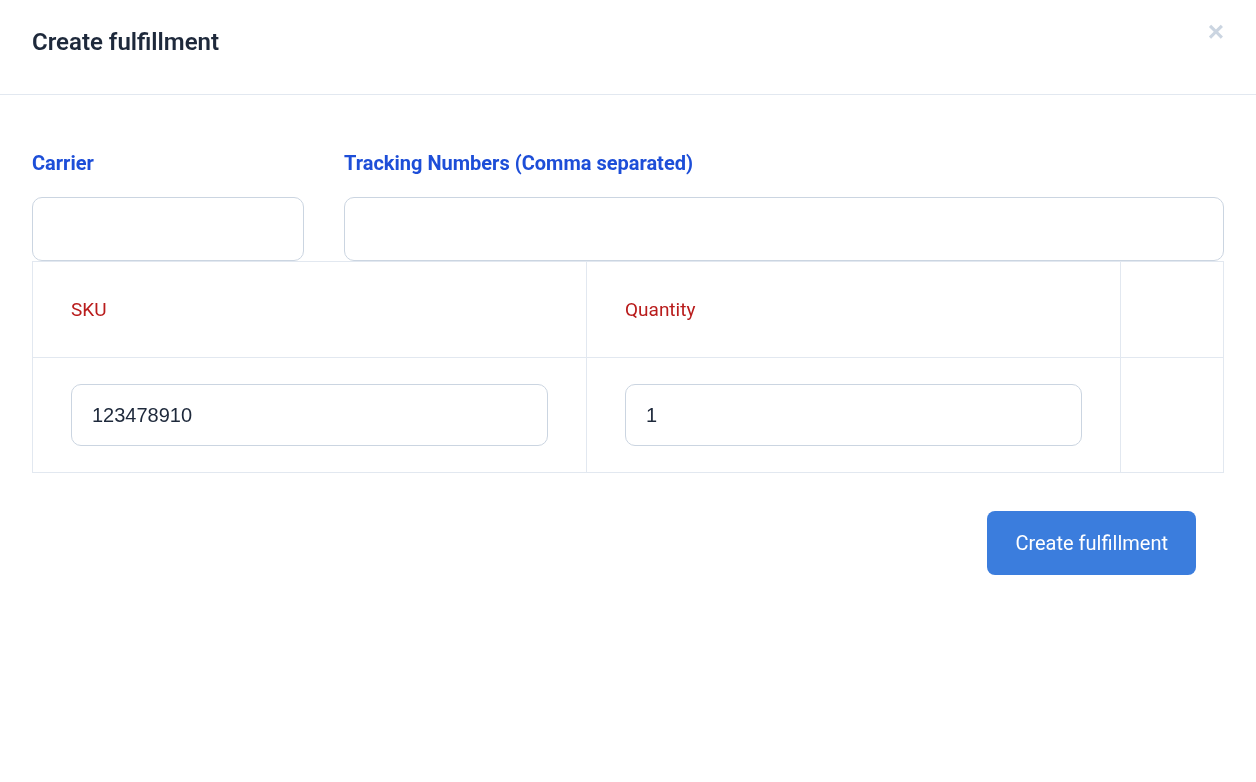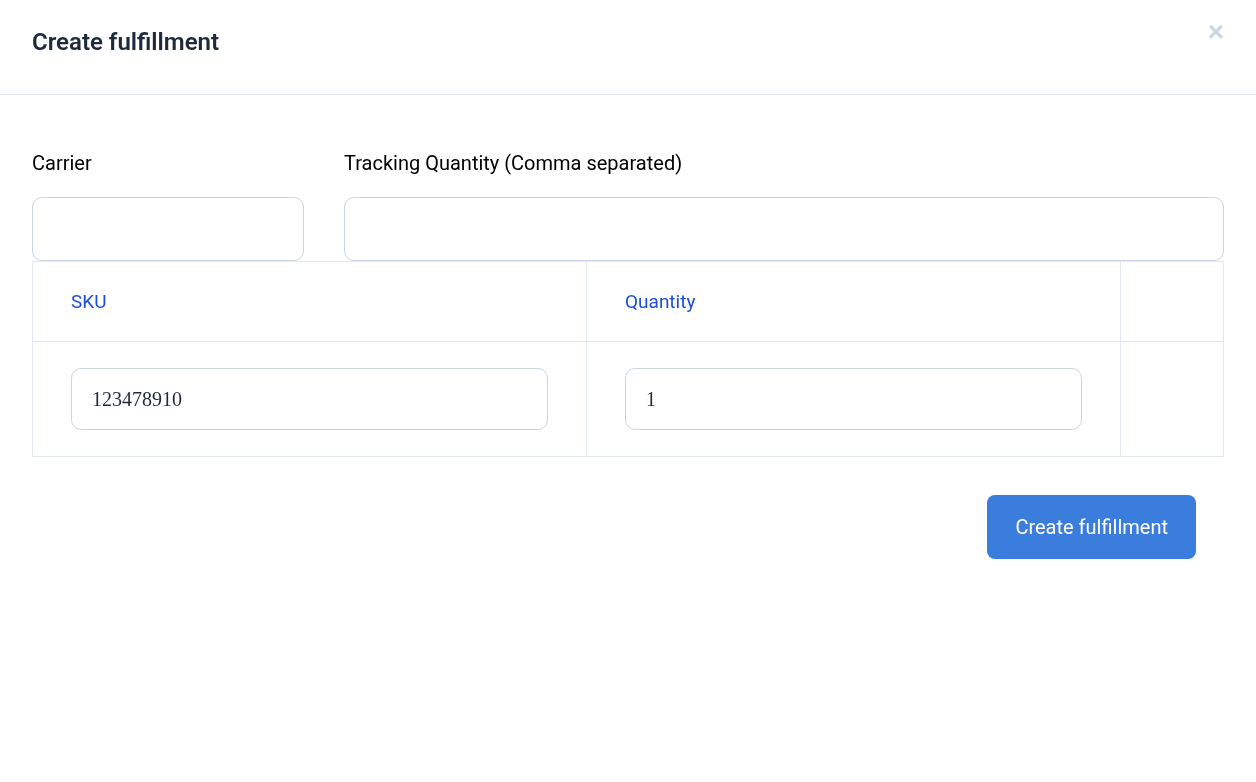--- a/index.html
+++ b/index.html
@@ -57,47 +57,47 @@
     }
     .form-group.tracking {
       flex: 1;
     }
     .form-group.urls {
       width: 100%;
       margin-top: 22px;
     }
     .form-label {
       font-size: 20px;
-      color: #000000;
+      color: #1d4ed8;
       margin-bottom: 22px;
-      font-weight: 400;
+      font-weight: 700;
     }
     .form-input {
       height: 64px;
       border: 1px solid #cbd5e1;
       border-radius: 10px;
       padding: 0 18px;
       font-size: 20px;
       color: #1e293b;
       background: #fff;
       width: 100%;
       font-family: inherit;
     }
     .items-table {
       width: 100%;
       border-collapse: collapse;
       border: 1px solid #e2e8f0;
       margin-top: 0;
     }
     .items-table th {
       text-align: left;
-      padding: 28px 38px;
+      padding: 36px 38px;
       font-size: 19px;
       font-weight: 400;
-      color: #1d4ed8;
+      color: #b91c1c;
       border-bottom: 1px solid #e2e8f0;
       border-right: 1px solid #e2e8f0;
     }
     .items-table th:last-child {
       border-right: none;
     }
     .items-table td {
       padding: 26px 38px;
       border-right: 1px solid #e2e8f0;
       vertical-align: middle;
@@ -117,21 +117,21 @@
     }
     .table-input {
       width: 100%;
       height: 62px;
       border: 1px solid #cbd5e1;
       border-radius: 10px;
       padding: 0 20px;
       font-size: 20px;
       color: #1e293b;
       background: #fff;
-      font-family: Liberation Serif, serif;
+      font-family: Liberation Sans, sans-serif;
     }
     .modal-footer {
       display: flex;
       justify-content: flex-end;
       padding: 38px 60px 0 32px;
     }
     .primary-button {
       background: #3b7ddd;
       color: #fff;
       border: none;
@@ -154,21 +154,21 @@
     </button>
   </div>
 
   <div class="modal-body">
     <div class="form-row">
       <div class="form-group carrier">
         <label class="form-label">Carrier</label>
         <input type="text" class="form-input" value="" style="">
       </div>
       <div class="form-group tracking">
-        <label class="form-label">Tracking Quantity (Comma separated)</label>
+        <label class="form-label">Tracking Numbers (Comma separated)</label>
         <input type="text" class="form-input" value="" style="">
       </div>
     </div>
 
 
     <table class="items-table">
       <thead>
         <tr>
           <th class="col-sku">SKU</th>
           <th class="col-qty">Quantity</th>

